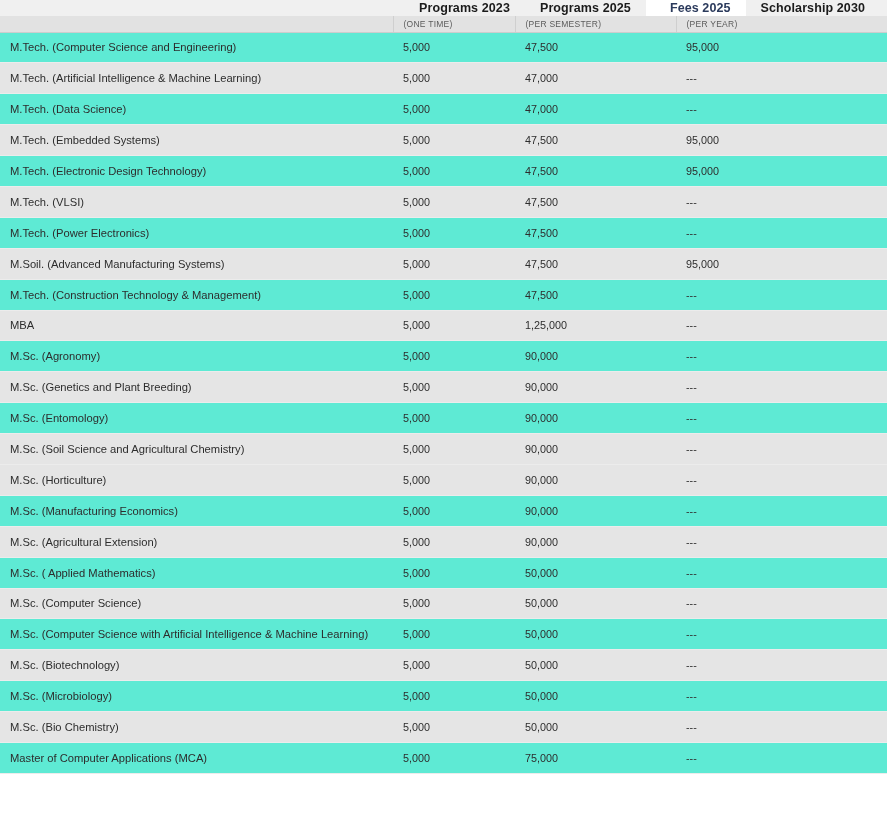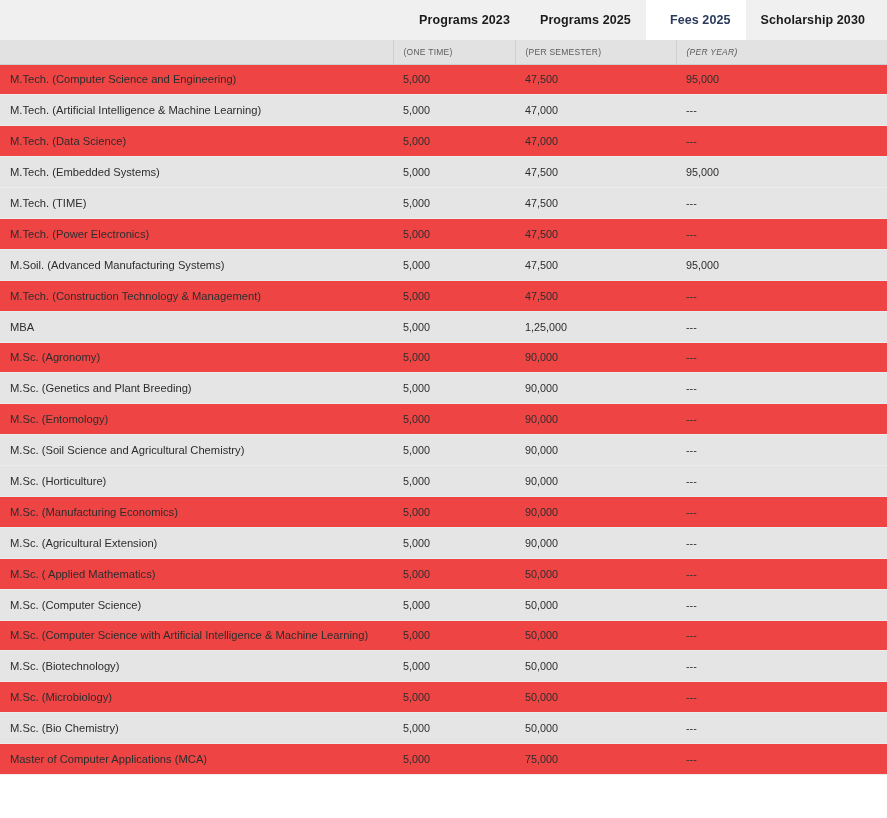--- a/index.html
+++ b/index.html
@@ -8,21 +8,21 @@
     height: 818px;
     overflow: hidden;
     background: #ffffff;
     font-family: "Liberation Sans", sans-serif;
   }
 
   
   .tabbar {
     position: relative;
     width: 887px;
-    height: 40px;
+    height: 16px;
     background: #f0f0f0;
     display: flex;
     justify-content: flex-end;
     align-items: stretch;
     padding-right: 7px;
   }
   .tab {
     display: flex;
     align-items: center;
     justify-content: center;
@@ -48,46 +48,46 @@
     width: 887px;
     border-collapse: collapse;
     table-layout: fixed;
   }
   .table col.c-program { width: 393px; }
   .table col.c-onetime { width: 122px; }
   .table col.c-sem     { width: 161px; }
   .table col.c-year    { width: 211px; }
 
   thead th {
-    height: 24px;
+    height: 16px;
     background: #e2e2e2;
     border-right: 1px solid #cfcfcf;
     border-bottom: 1px solid #cdcdcd;
     text-align: left;
     vertical-align: middle;
     font-size: 8.5px;
     font-weight: normal;
     color: #5b5b5b;
     letter-spacing: 0.25px;
     padding: 0 0 0 10px;
   }
   thead th.c-program-h { border-right: 1px solid #cfcfcf; }
-  thead th:last-child  { border-right: none; font-style: italic; }
+  thead th:last-child  { border-right: none; }
 
   tbody td {
     height: 30.9px;
     font-size: 11.2px;
     color: #2d2d2d;
     vertical-align: middle;
     padding: 0 0 0 10px;
     border-bottom: 1px solid #ececec;
     white-space: nowrap;
     overflow: hidden;
   }
-  tbody tr.odd  td { background: #ef4444; }
+  tbody tr.odd  td { background: #5eead4; }
   tbody tr.even td { background: #e5e5e5; }
   tbody td.num { font-size: 10.8px; color: #2d2d2d; }
   tbody td.dash { letter-spacing: 0px; color: #333; }
 </style>
 </head>
 <body>
 
 <div class="tabbar">
   <div class="tab">
     <span>Programs 2023</span>
@@ -136,22 +136,28 @@
         <td class="num">5,000</td>
         <td class="num">47,000</td>
         <td class="num dash">---</td>
       </tr>
       <tr class="even">
         <td>M.Tech. (Embedded Systems)</td>
         <td class="num">5,000</td>
         <td class="num">47,500</td>
         <td class="num">95,000</td>
       </tr>
-      <tr class="even">
-        <td>M.Tech. (TIME)</td>
+      <tr class="odd">
+        <td>M.Tech. (Electronic Design Technology)</td>
+        <td class="num">5,000</td>
+        <td class="num">47,500</td>
+        <td class="num">95,000</td>
+      </tr>
+      <tr class="even">
+        <td>M.Tech. (VLSI)</td>
         <td class="num">5,000</td>
         <td class="num">47,500</td>
         <td class="num dash">---</td>
       </tr>
       <tr class="odd">
         <td>M.Tech. (Power Electronics)</td>
         <td class="num">5,000</td>
         <td class="num">47,500</td>
         <td class="num dash">---</td>
       </tr>

